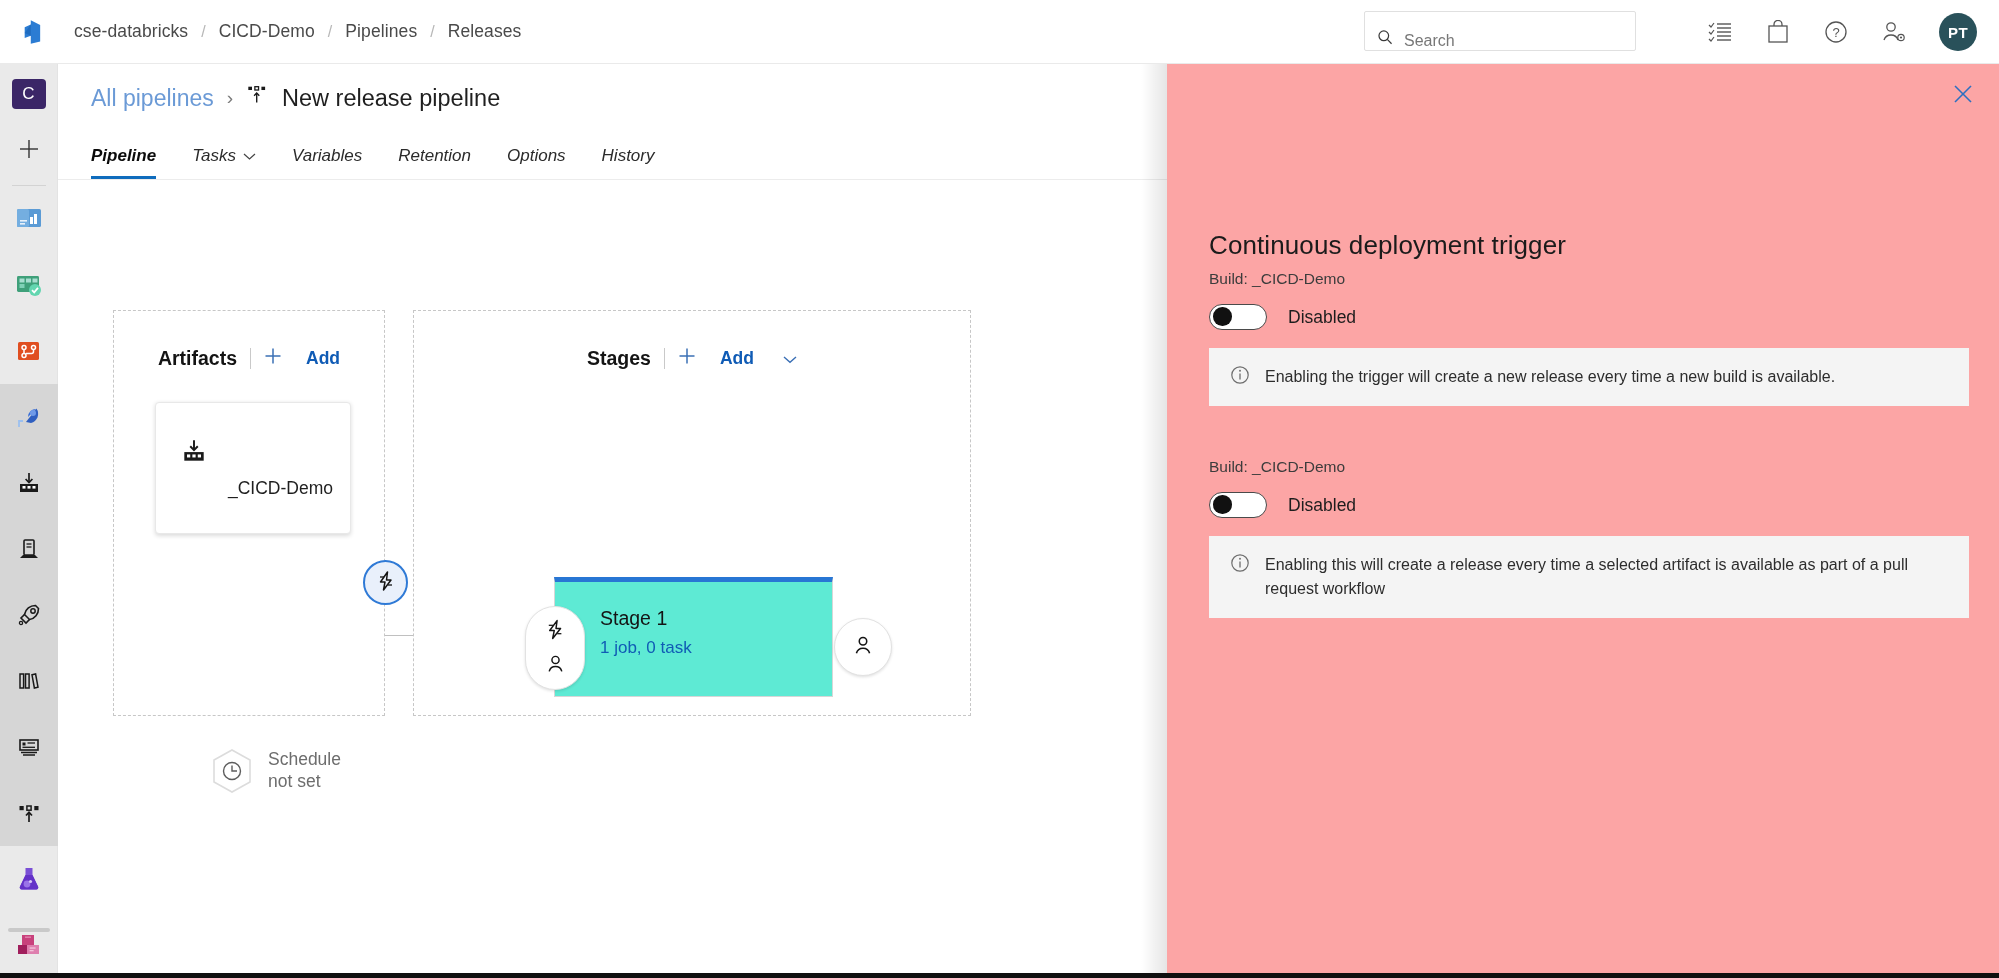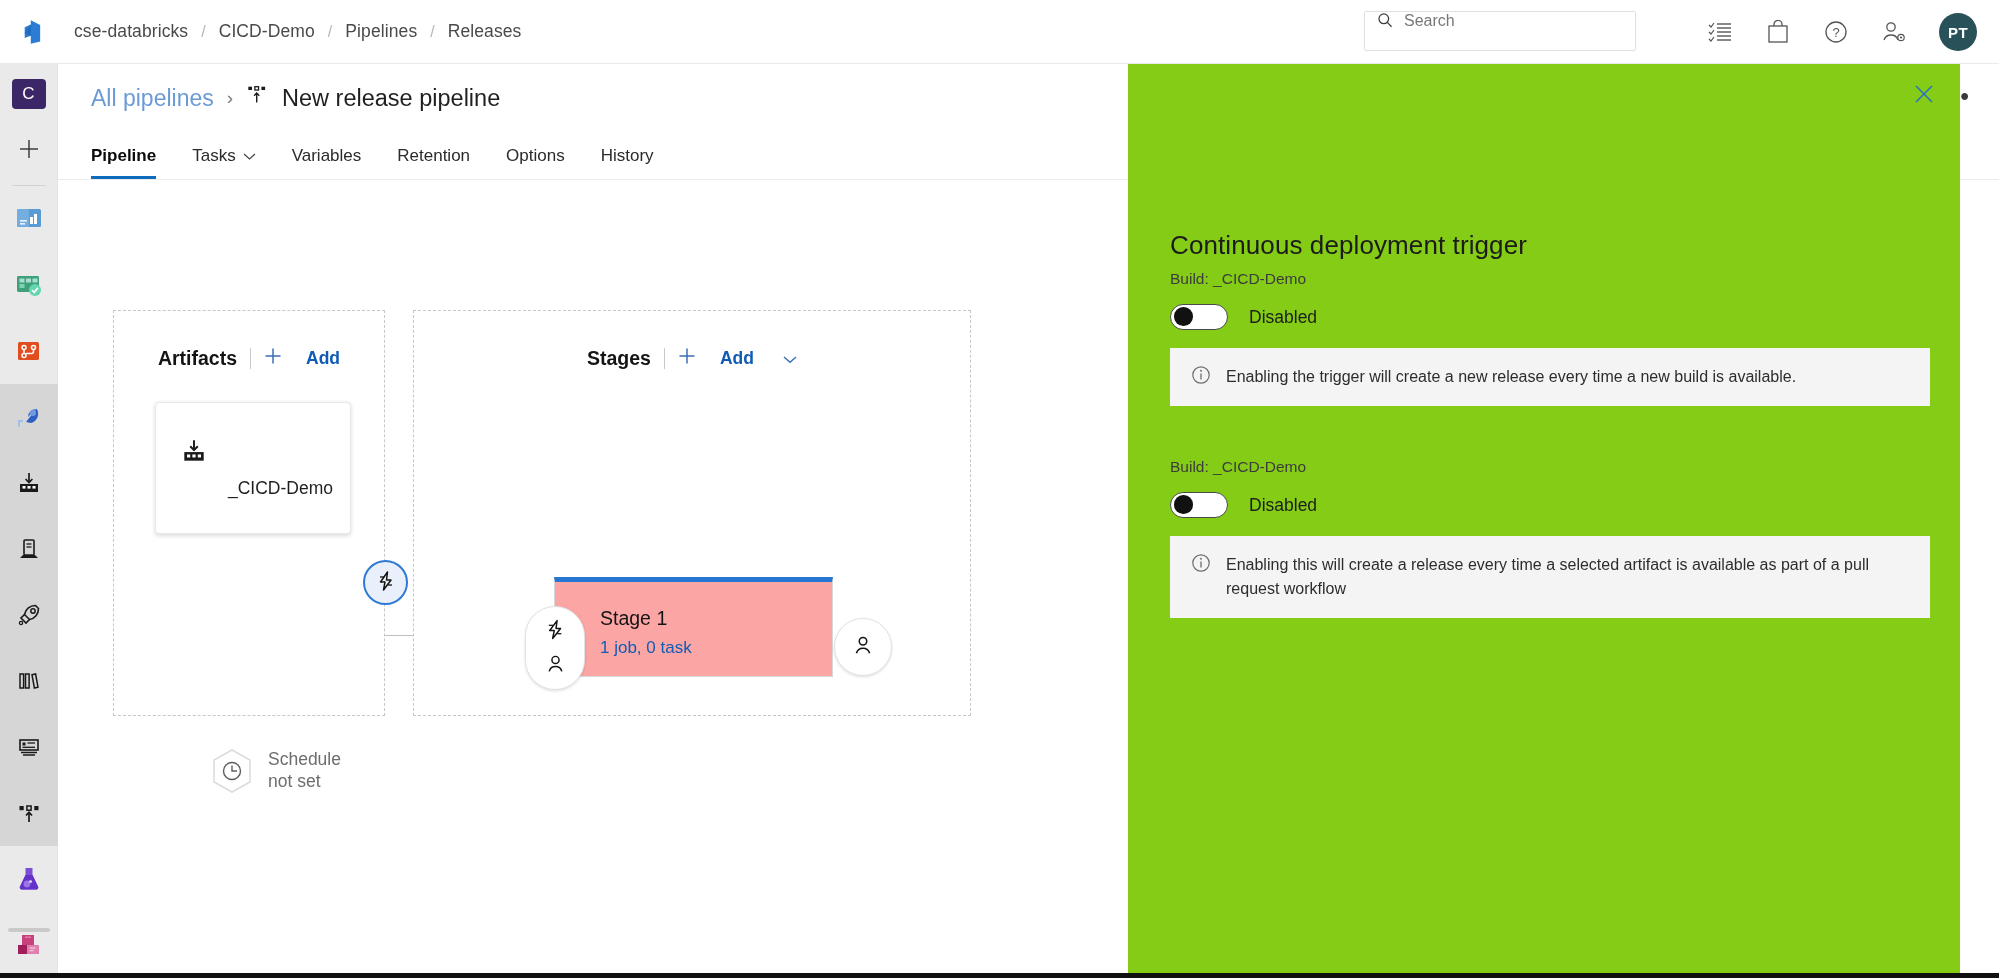--- a/index.html
+++ b/index.html
@@ -18,21 +18,21 @@
     border-bottom:1px solid #eaeaea; z-index: 30;
   }
   .azlogo { margin-left:18px; width:34px; height:34px; display:flex; align-items:center; justify-content:center; }
   .crumbs { display:flex; align-items:center; margin-left:22px; gap:13px; }
   .crumbs .c { font-size:17.5px; color:#4a4a4a; letter-spacing:.1px; }
   .crumbs .sep { font-size:16px; color:#b8b8b8; }
 
   .searchbox {
     position:absolute; left:1364px; top:11px; width:272px; height:40px;
     border:1px solid #e0e0e0; background:#fff; border-radius:2px;
-    display:flex; align-items:flex-start; padding-left:12px; gap:10px;
+    display:flex; align-items:flex-end; padding-left:12px; gap:10px;
   }
   .searchbox input {
     border:none; outline:none; font-size:16px; color:#333;
     font-family:"Liberation Sans", sans-serif; width:200px; background:transparent;
   }
   .searchbox input::placeholder { color:#777; }
 
   .topicons { position:absolute; right:22px; top:0; height:64px; display:flex; align-items:center; gap:32px; }
   .topicons .ic { width:26px; height:26px; display:flex; align-items:center; justify-content:center; cursor:pointer; }
   .avatar {
@@ -77,21 +77,21 @@
   .tbtn .ellipsis { font-size:25px; letter-spacing:2px; color:#3a3a3a; line-height:12px; }
 
   
   .tabsrow {
     position:absolute; top:66px; left:0; width:1941px; height:50px;
     display:flex; align-items:flex-end; padding-left:33px; gap:0;
     border-bottom:1px solid #ececec;
   }
   .tab {
     font-size:17px; color:#2b2b2b; padding:0 18px 13px 18px; cursor:pointer;
-    display:flex; align-items:center; gap:7px; position:relative;
+    display:flex; align-items:center; gap:7px; position:relative;font-style:italic;
   }
   .tab:first-child { padding-left:58px; margin-left:-58px; }
   .tab.sel { font-weight:700; color:#0b0b0b; }
   .tab.sel::after {
     content:""; position:absolute; left:18px; right:18px; bottom:0; height:3px; background:#0f6cbd;
   }
   .tab:first-child.sel::after { left:58px; right:18px; }
 
   
   .canvas { position:absolute; top:116px; left:0; width:1113px; height:798px; background:#fff; }
@@ -120,22 +120,22 @@
   }
   .sched {
     position:absolute; left:153px; top:568px; display:flex; align-items:center; gap:15px; cursor:pointer;
   }
   .sched .hexwrap { width:42px; height:46px; display:flex; align-items:center; justify-content:center; }
   .sched .txt { font-size:17.5px; color:#6d6d6d; line-height:1.25; }
 
   .connector { position:absolute; left:327px; top:455px; width:170px; height:1px; background:#c0c0c0; }
 
   .stagecard {
-    position:absolute; left:496px; top:397px; width:279px; height:100px;
-    background:#fca5a5; border:1px solid #d7d7d7; border-top:5px solid #2876d4;
+    position:absolute; left:496px; top:397px; width:279px; height:120px;
+    background:#5eead4; border:1px solid #d7d7d7; border-top:5px solid #2876d4;
   }
   .stagecard .sname { position:absolute; left:45px; top:25px; font-size:19.5px; color:#141414; }
   .stagecard .ssub { position:absolute; left:45px; top:56px; font-size:17px; color:#105cb5; cursor:pointer; }
   .prebadge {
     position:absolute; left:-30px; top:24px; width:60px; height:84px; border-radius:32px;
     background:#fff; border:1px solid #e2e2e2; box-shadow:0 1.2px 3px rgba(0,0,0,.12);
     display:flex; flex-direction:column; align-items:center; justify-content:center; gap:9px;
     cursor:pointer;
   }
   .postbadge {
@@ -144,22 +144,22 @@
     display:flex; align-items:center; justify-content:center; cursor:pointer;
   }
 
   
   .shadowstrip {
     position:absolute; top:64px; left:1141px; width:26px; height:914px;
     background:linear-gradient(to right, rgba(0,0,0,0) 0%, rgba(0,0,0,.10) 100%);
     z-index:18; pointer-events:none;
   }
   .flyout {
-    position:absolute; top:64px; left:1128px; width:832px; height:914px;
-    background:#84cc16; z-index:20;
+    position:absolute; top:64px; left:1167px; width:832px; height:914px;
+    background:#fca5a5; z-index:20;
   }
   .flyclose {
     position:absolute; right:22px; top:16px; width:28px; height:28px;
     display:flex; align-items:center; justify-content:center; cursor:pointer;
   }
   .flysec { position:absolute; left:42px; width:760px; }
   .flysec .h2 { font-size:26px; color:#1b1b1b; letter-spacing:.1px; }
   .flysec .sub { font-size:15.5px; color:#3c3c3c; margin-top:9px; }
   .togrow { display:flex; align-items:center; gap:21px; margin-top:16px; }
   .toggle {

